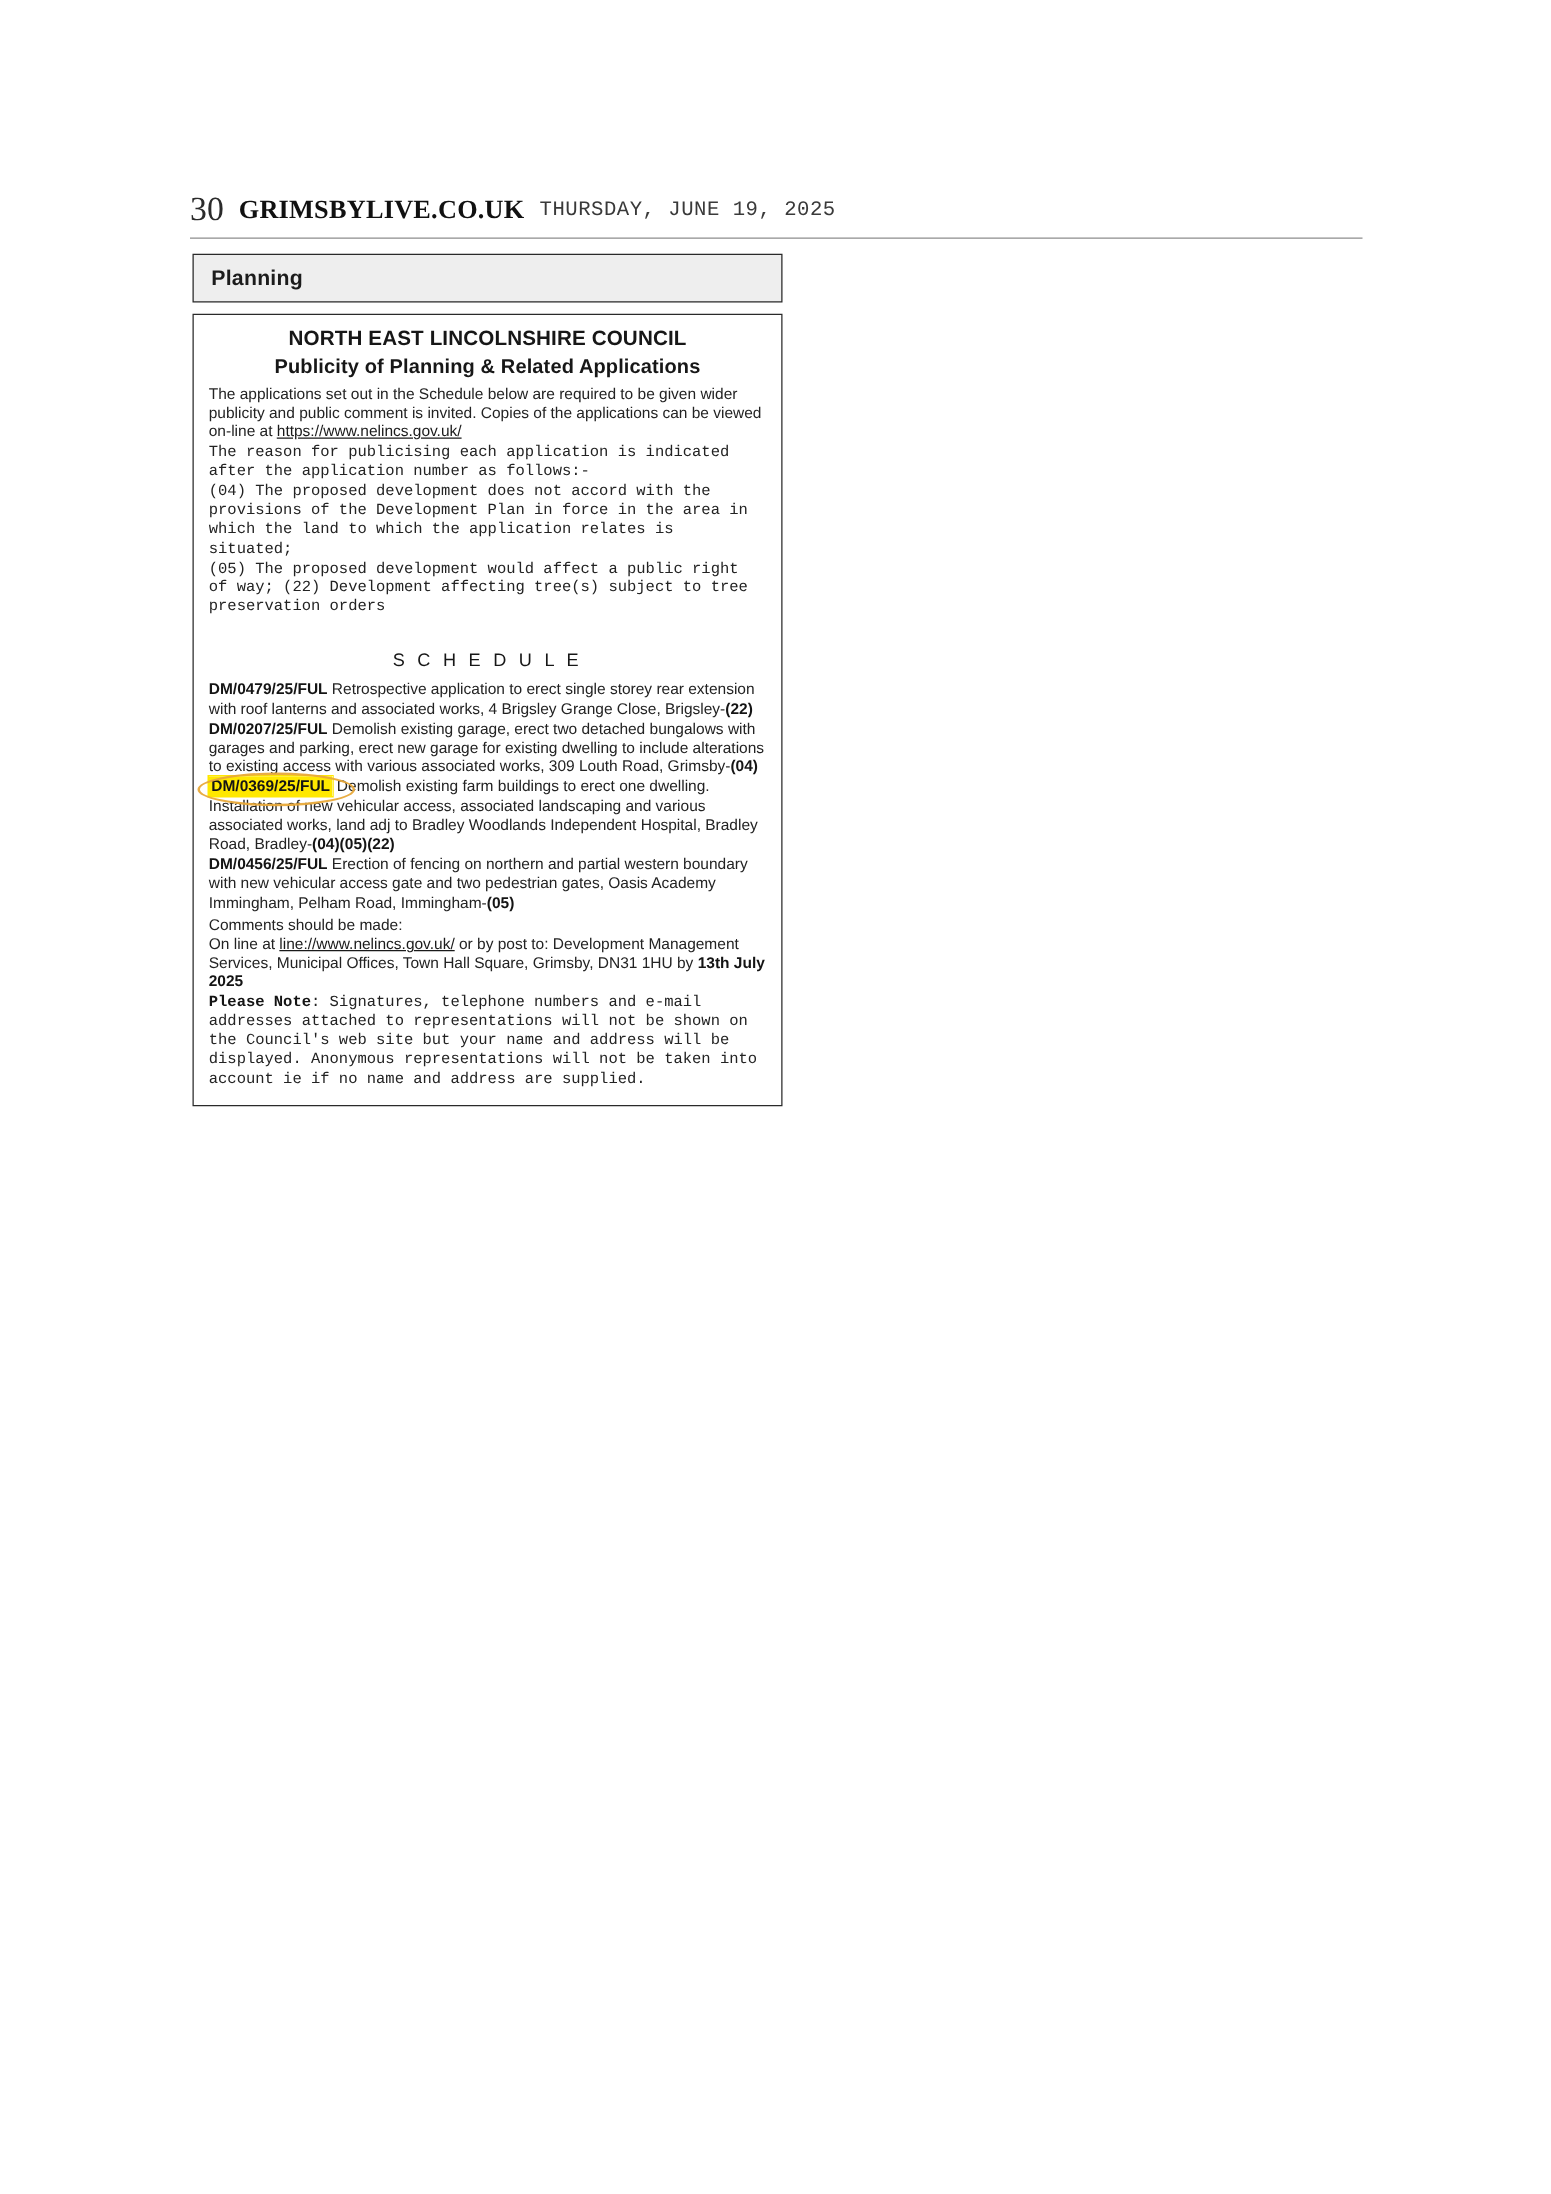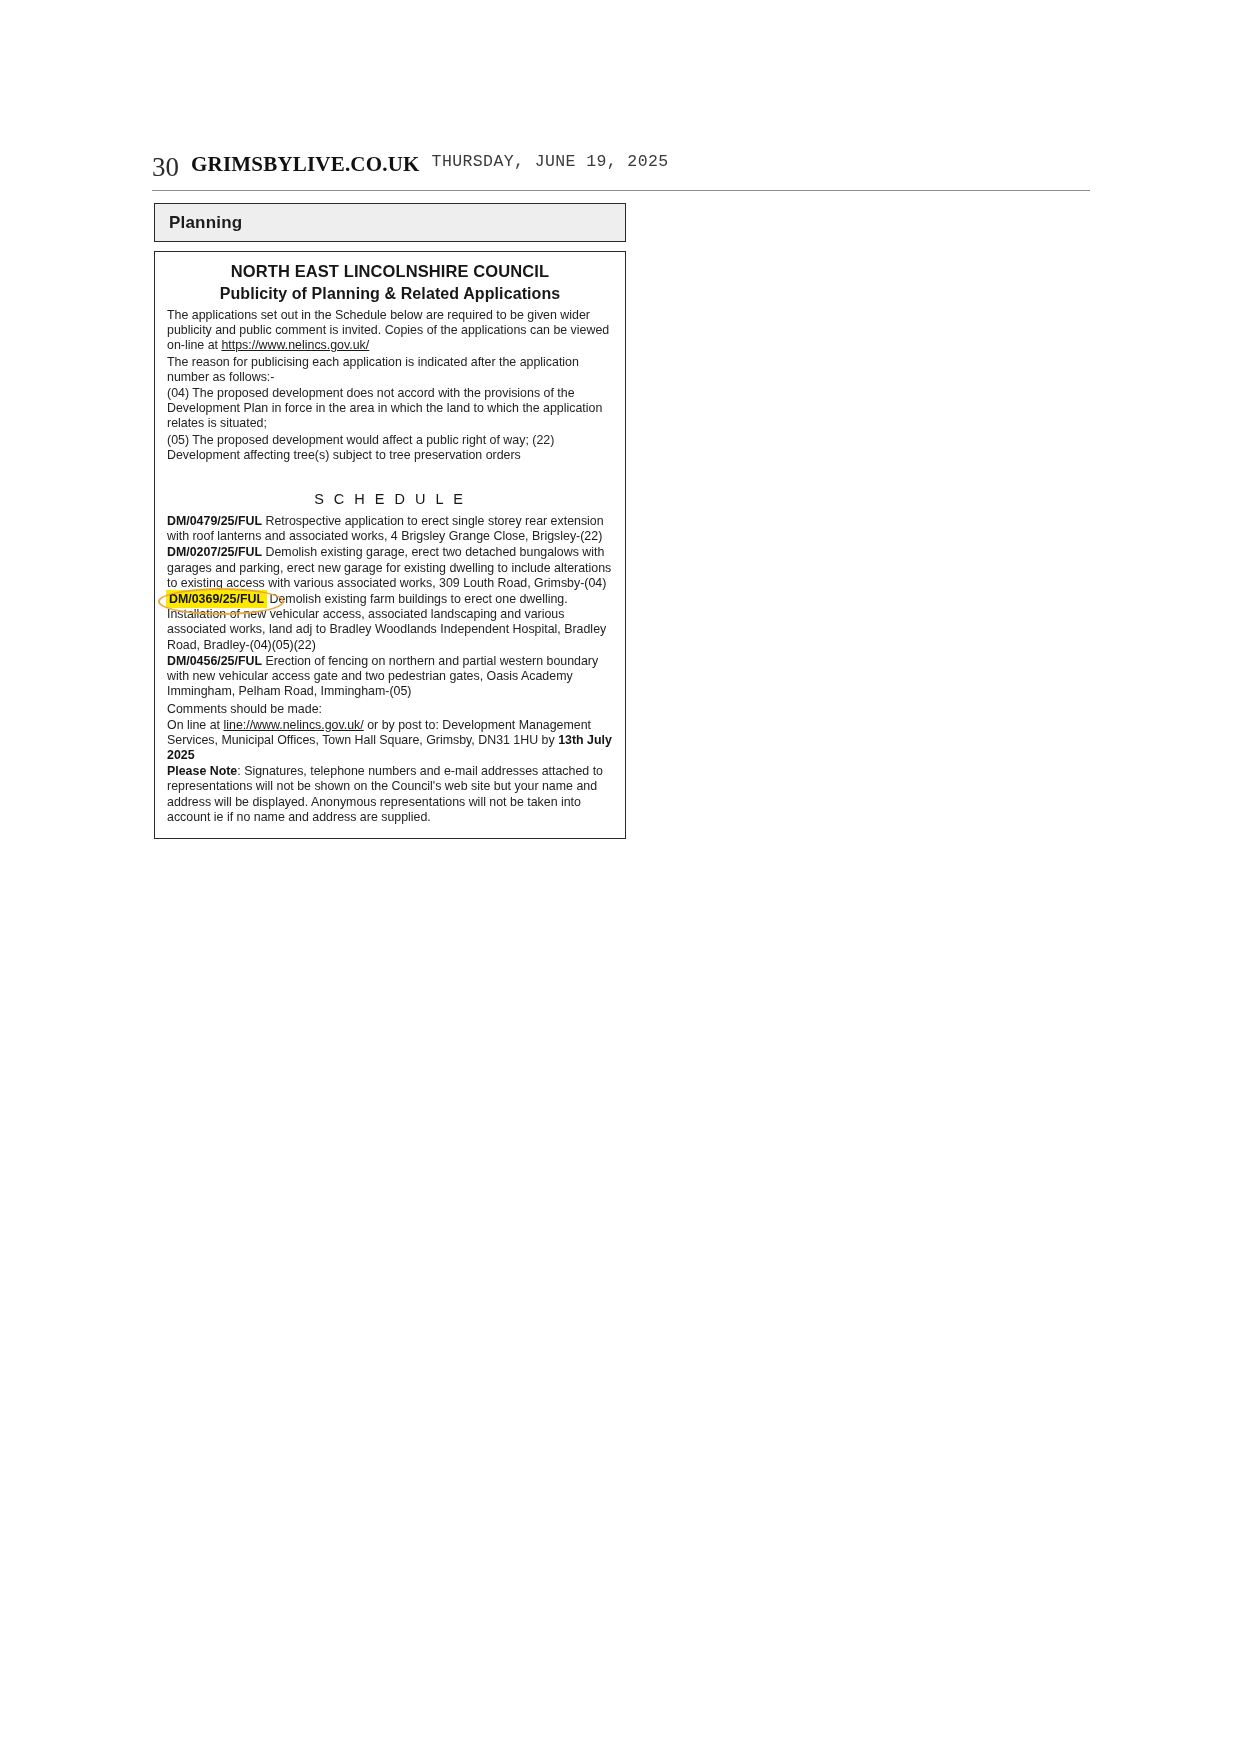--- a/index.html
+++ b/index.html
@@ -16,21 +16,21 @@
     overflow: hidden;
   }
 
   
   .masthead {
     position: absolute;
     left: 152px;
     top: 152px;
     width: 938px;
     display: flex;
-    align-items: flex-start;
+    align-items: center;
     gap: 12px;
     border-bottom: 1.5px solid #8d8d8d;
     padding-bottom: 7px;
   }
   .page-number {
     font-size: 27px;
     font-family: "Liberation Serif", serif;
     color: #2b2b2b;
     letter-spacing: 0px;
   }
@@ -98,21 +98,21 @@
     letter-spacing: 0.1px;
   }
 
   .para {
     font-size: 12.4px;
     line-height: 15.2px;
     color: #232323;
     margin: 0 0 0 0;
     text-align: left;
   }
-  .para + .para { margin-top: 1px; }
+  .para + .para { margin-top: 1px; font-family: Liberation Mono, monospace; }
 
   a.link {
     color: #1a1a1a;
     text-decoration: underline;
   }
 
   .schedule-heading {
     text-align: center;
     font-weight: normal;
     font-size: 14.5px;
@@ -126,21 +126,21 @@
     line-height: 15.2px;
     color: #232323;
     margin-bottom: 1px;
     position: relative;
   }
   .entry .ref {
     font-weight: bold;
     color: #141414;
   }
   .entry .codes {
-    font-weight: normal;
+    font-weight: bold;
     color: #141414;
   }
 
   
   .entry.highlighted .ref {
     background: #ffe800;
     padding: 1px 2px;
     box-shadow: 0 0 0 1px #ffe800;
   }
   .hl-circle {

